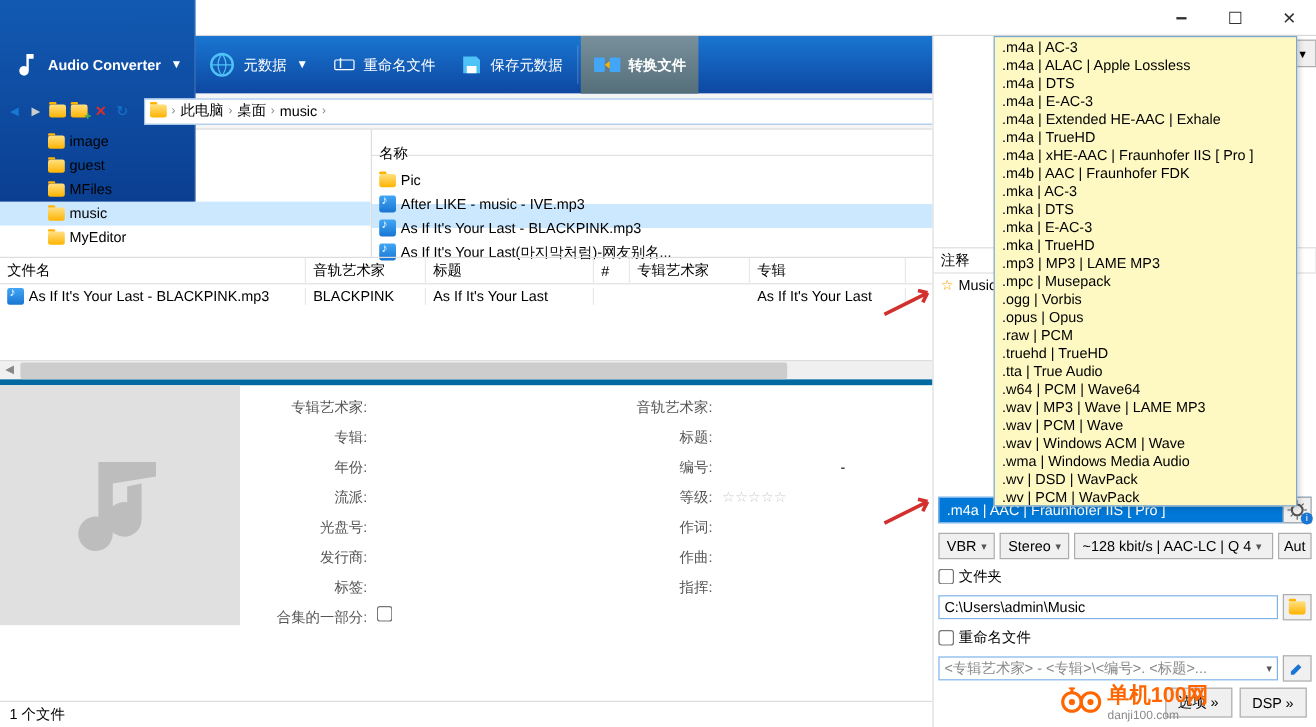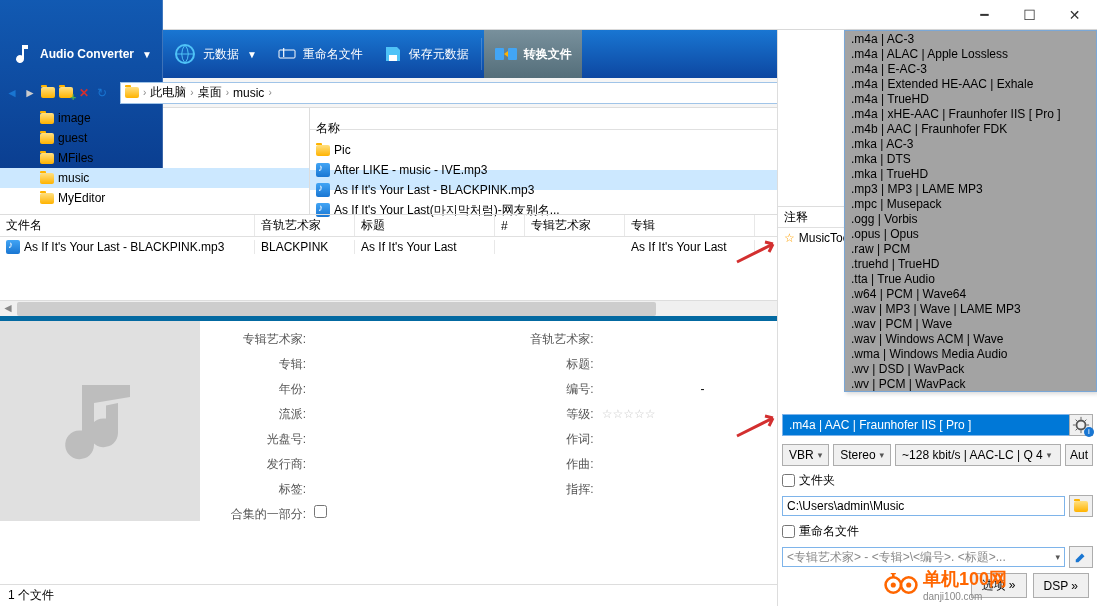--- a/index.html
+++ b/index.html
@@ -57,21 +57,21 @@
 .art svg { width: 120px; height: 120px; }
 .meta-fields { flex: 1; display: grid; grid-template-columns: 90px 1fr 70px 1fr 60px 1fr; padding: 8px 16px; gap: 4px 8px; align-content: start; }
 .meta-fields .lbl { text-align: right; color: #555; height: 21px; line-height: 21px; }
 .meta-fields .val { height: 21px; line-height: 21px; }
 .stars { color: #ccc; }
 
 .right-panel { position: absolute; right: 0; top: 30px; bottom: 0; width: 320px; background: #fff; border-left: 1px solid #ddd; }
 .rp-top { display: flex; justify-content: flex-end; padding: 4px 8px; gap: 8px; height: 40px; align-items: center; }
 .help-ic { width: 16px; height: 16px; background: radial-gradient(circle at 35% 35%, #64b5f6, #1976d2); border-radius: 50%; color: #fff; display: flex; align-items: center; justify-content: center; font-size: 10px; font-weight: bold; }
 
-.format-dropdown { position: absolute; top: 0; right: 0; width: 253px; background: #a3a3a3; border: 1px solid #7aa7d6; z-index: 100; max-height: 405px; overflow: hidden; box-shadow: 2px 2px 4px rgba(0,0,0,0.15); }
+.format-dropdown { position: absolute; top: 0; right: 16px; width: 253px; background: #fef9c3; border: 1px solid #7aa7d6; z-index: 100; max-height: 405px; overflow: hidden; box-shadow: 2px 2px 4px rgba(0,0,0,0.15); }
 .fd-item { padding: 1px 6px; height: 15px; display: flex; align-items: center; white-space: nowrap; font-size: 12px; }
 
 .format-select { margin: 4px; border: 1px solid #7eb4ea; background: #fff; height: 22px; display: flex; align-items: center; padding: 0 6px; position: relative; }
 .format-select.hl { background: #0078d7; color: #fff; }
 .format-select .dd { position: absolute; right: 2px; font-size: 10px; }
 
 .enc-row { display: flex; gap: 4px; padding: 4px; }
 .enc-sel { border: 1px solid #adadad; height: 22px; display: flex; align-items: center; padding: 0 6px; background: #f0f0f0; gap: 4px; }
 .enc-sel .dd { font-size: 9px; color: #555; }
 
@@ -325,27 +325,29 @@
 
 <div class="right-panel">
   <div class="rp-top">
     <span class="help-ic">?</span>
     <span>帮助</span>
   </div>
 
   <div class="format-dropdown" id="fdlist">
       <div class="fd-item">.m4a  |  AC-3</div>
       <div class="fd-item">.m4a  |  ALAC  |  Apple Lossless</div>
+      <div class="fd-item">.m4a  |  DTS</div>
       <div class="fd-item">.m4a  |  E-AC-3</div>
       <div class="fd-item">.m4a  |  Extended HE-AAC  |  Exhale</div>
       <div class="fd-item">.m4a  |  TrueHD</div>
       <div class="fd-item">.m4a  |  xHE-AAC  |  Fraunhofer IIS [ Pro ]</div>
       <div class="fd-item">.m4b  |  AAC  |  Fraunhofer FDK</div>
       <div class="fd-item">.mka  |  AC-3</div>
       <div class="fd-item">.mka  |  DTS</div>
+      <div class="fd-item">.mka  |  E-AC-3</div>
       <div class="fd-item">.mka  |  TrueHD</div>
       <div class="fd-item">.mp3  |  MP3  |  LAME MP3</div>
       <div class="fd-item">.mpc  |  Musepack</div>
       <div class="fd-item">.ogg  |  Vorbis</div>
       <div class="fd-item">.opus  |  Opus</div>
       <div class="fd-item">.raw  |  PCM</div>
       <div class="fd-item">.truehd  |  TrueHD</div>
       <div class="fd-item">.tta  |  True Audio</div>
       <div class="fd-item">.w64  |  PCM  |  Wave64</div>
       <div class="fd-item">.wav  |  MP3  |  Wave  |  LAME MP3</div>

